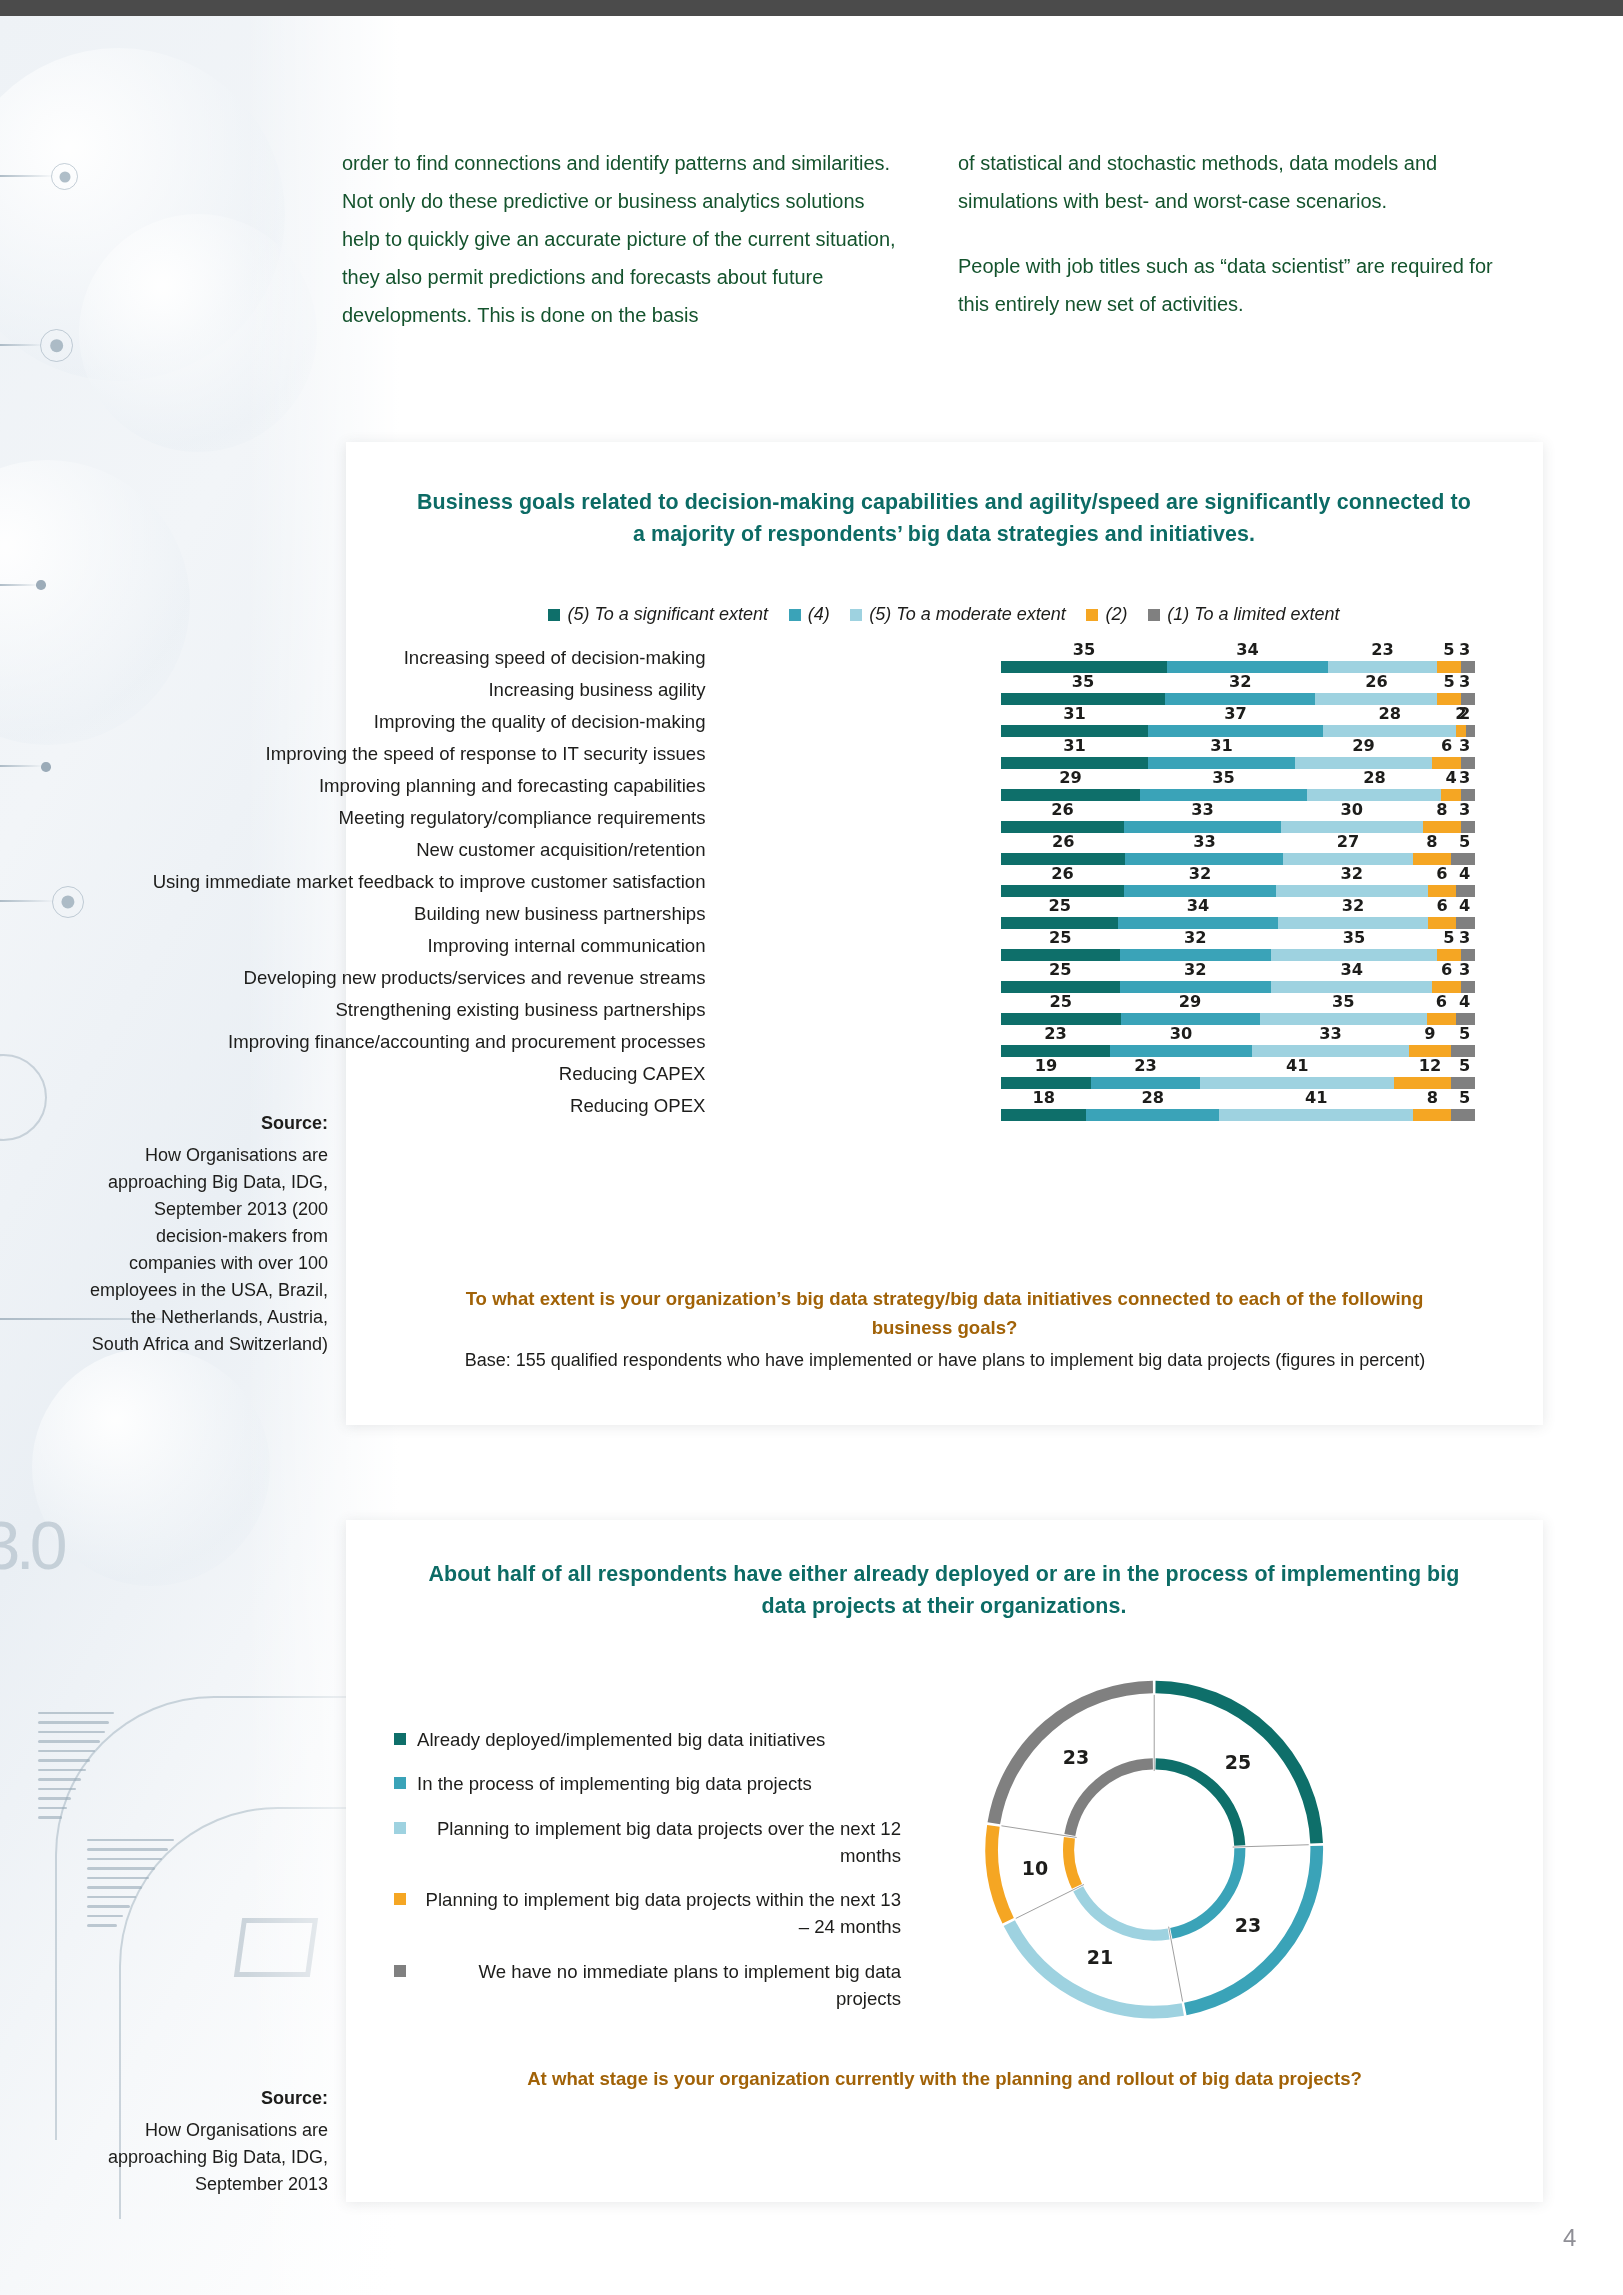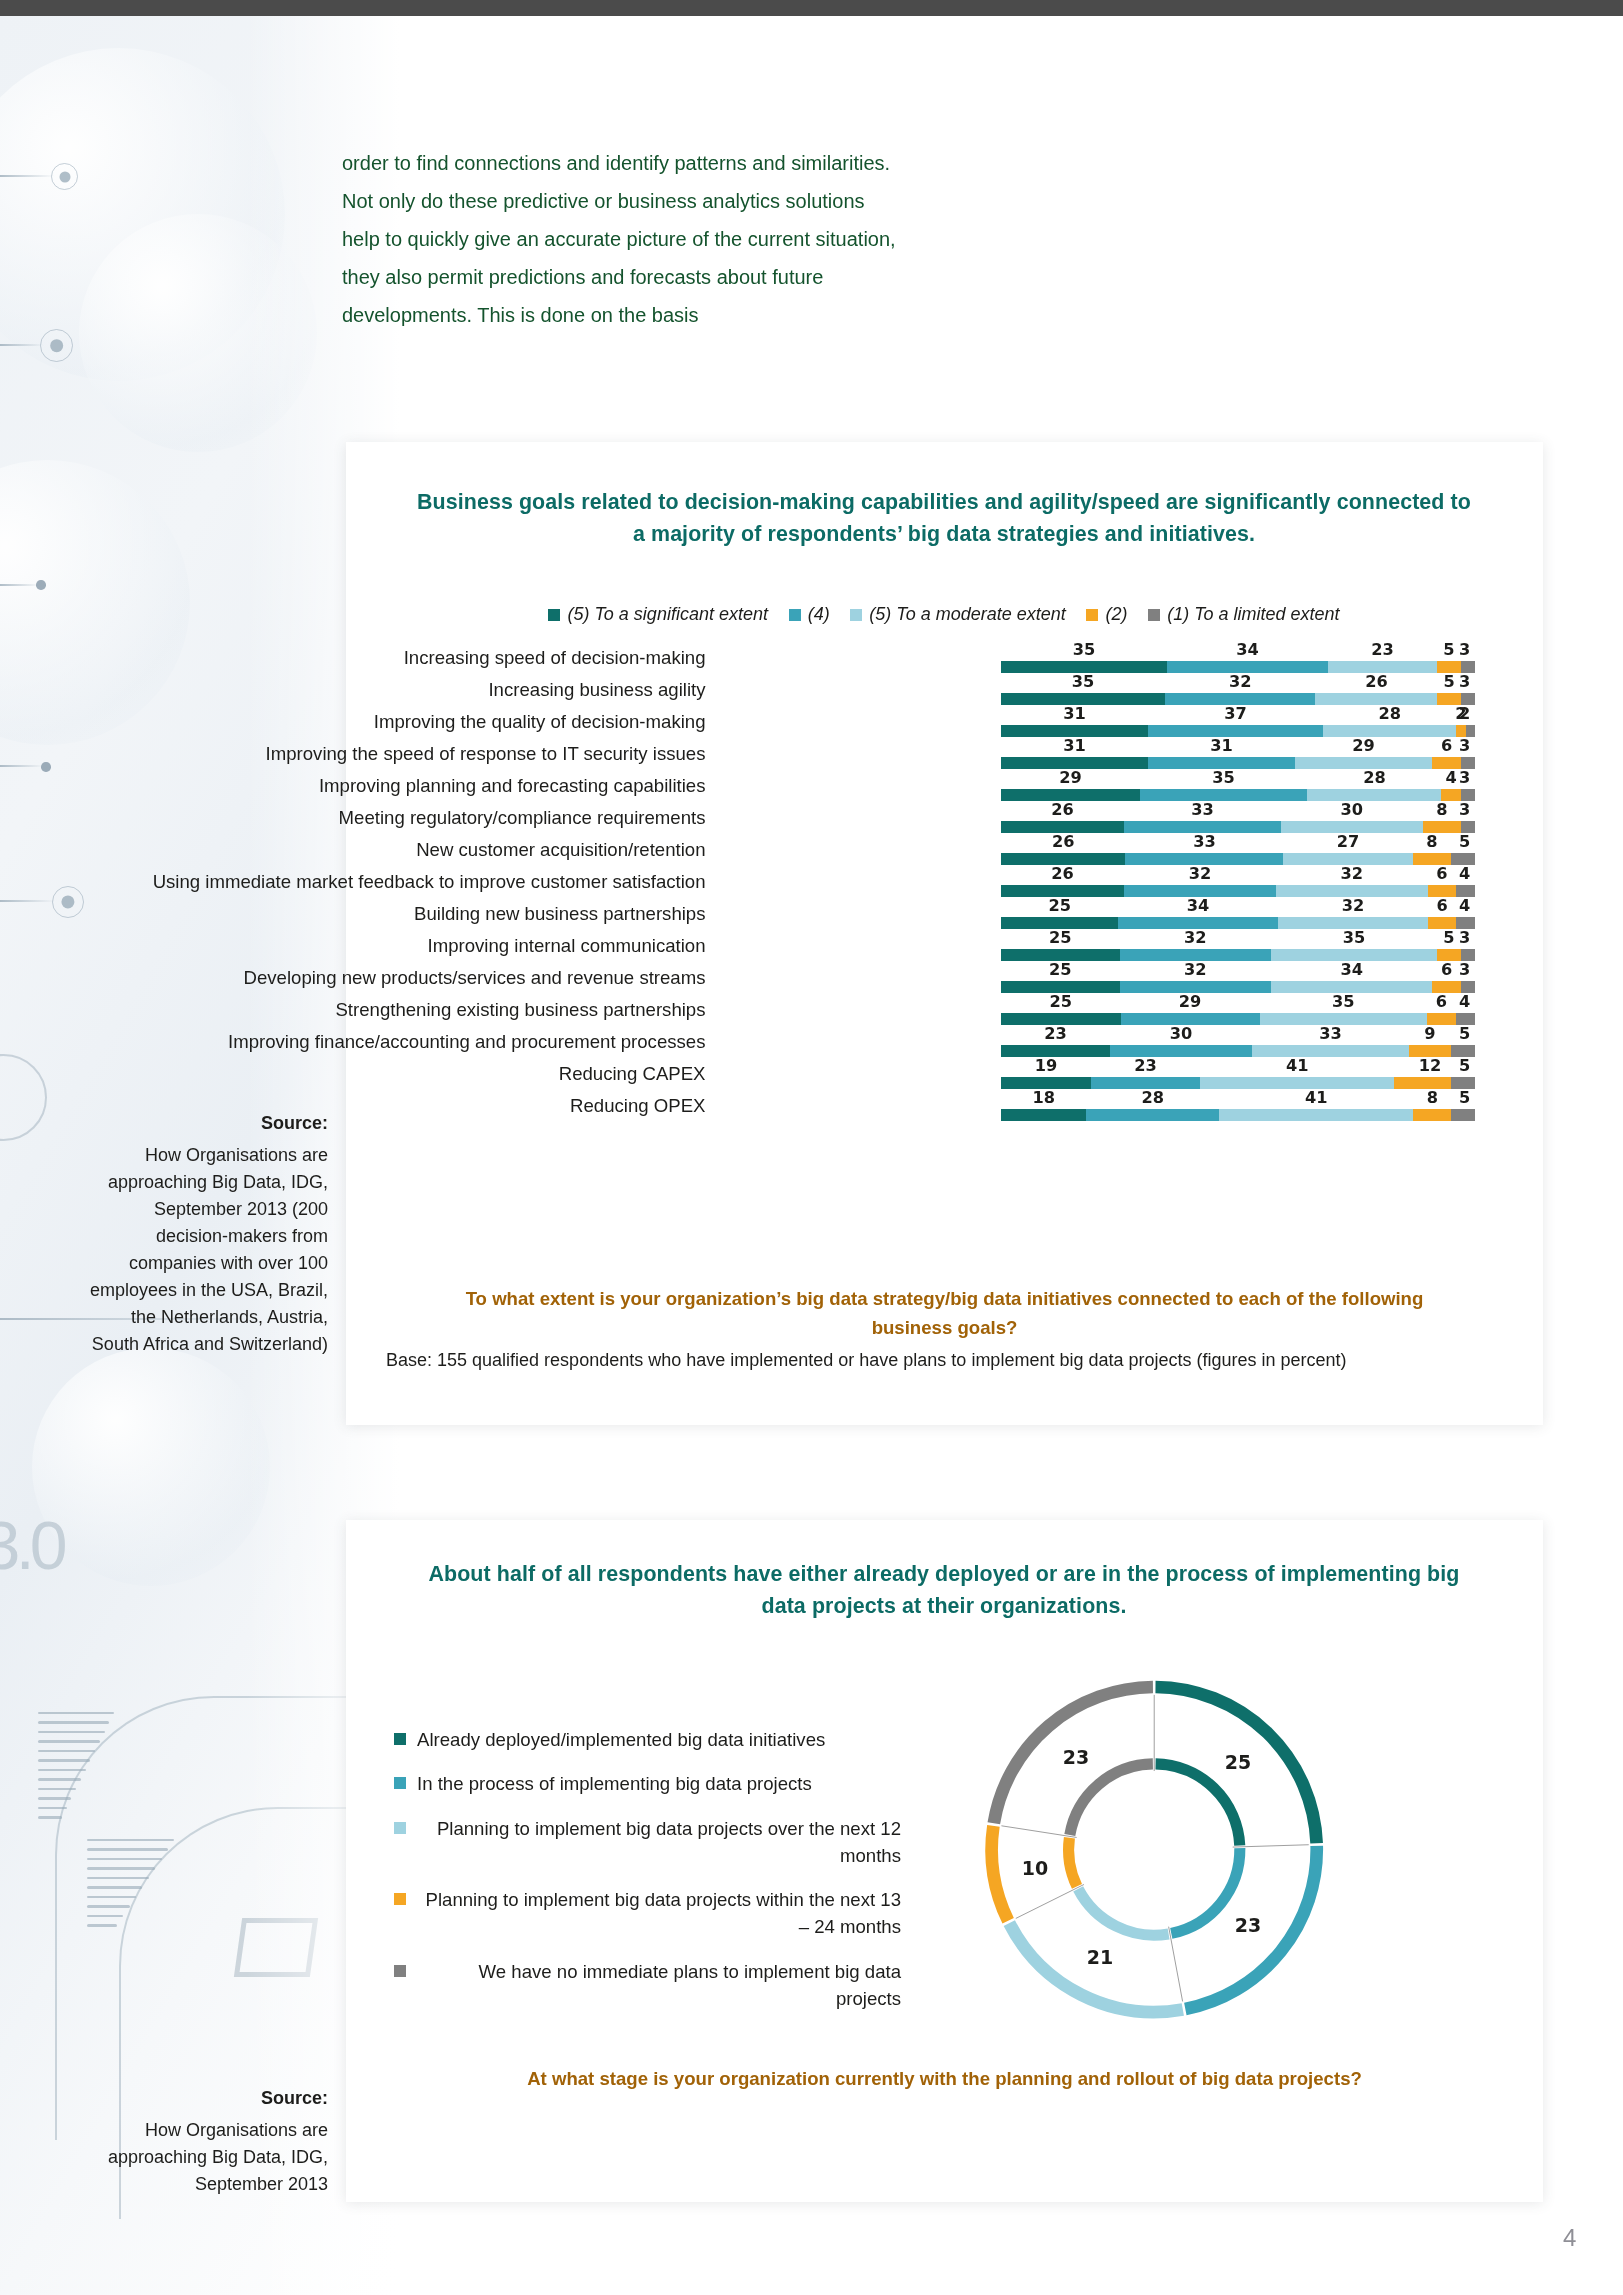--- a/index.html
+++ b/index.html
@@ -130,22 +130,22 @@
     position:absolute; bottom:0; transform: translateX(-50%);
     font-size: 16.2px; font-weight: bold; color: #1d1d1b;
     font-family: "DejaVu Sans", sans-serif;
   }
 
   .fig-question {
     position:absolute; left: 95px; width: 1007px;
     text-align:center; font-weight: bold; font-size: 18.6px; line-height: 28.5px; color:#a16207;
   }
   .fig-base {
-    position:absolute; left: 40px; width: 1102px;
-    font-size: 18px; line-height: 27px; color:#1d1d1b;
+    position:absolute; left: 48px; width: 1102px;
+    text-align:center; font-size: 18px; line-height: 27px; color:#1d1d1b;
   }
   #panel1 .fig-question { top: 843px; }
   #panel1 .fig-base { top: 905px; }
   #panel2 .fig-question { top: 545px; }
   #panel2 .fig-base { top: 579px; }
 
   
   .donut-legend { position:absolute; left: 48px; top: 206px; width: 507px; }
   .dl-item { display:flex; align-items:flex-start; gap: 11px; margin-bottom: 17.4px; }
   .dl-item .sw { margin-top: 7.1px; flex: 0 0 auto; }
@@ -233,20 +233,24 @@
     <div class="swoosh" style="left:55px; top:1680px; width:341px; height:444px; border-radius: 159px 0 0 0; border-width: 2.4px 0 0 2.4px;"></div>
     <div class="swoosh" style="left:119px; top:1791px; width:333px; height:412px; border-radius: 159px 0 0 0; border-width: 2.4px 0 0 2.4px;"></div>
     <div class="arrowbox" style="left:238px; top:1902px;"></div>
 
     <div class="fade-right"></div>
   </div>
 
   <div class="col col-left">
     <p>order to find connections and identify patterns and similarities. Not only do these predictive or business analytics solutions help to quickly give an accurate picture of the current situation, they also permit predictions and forecasts about future developments. This is done on the basis</p>
   </div>
+  <div class="col col-right">
+    <p>of statistical and stochastic methods, data models and simulations with best- and worst-case scenarios.</p>
+    <p>People with job titles such as “data scientist” are required for this entirely new set of activities.</p>
+  </div>
 
   <div class="panel" id="panel1">
     <div class="fig-title">Business goals related to decision-making capabilities and agility/speed are significantly connected to a majority of respondents’ big data strategies and initiatives.</div>
     <div class="bar-legend" id="bar-legend">
         <div class="li">
           <span class="sw" style="background: rgb(14, 111, 106);"></span>
           <span>(5) To a significant extent</span>
         </div>
         <div class="li">
           <span class="sw" style="background: rgb(58, 163, 184);"></span>

